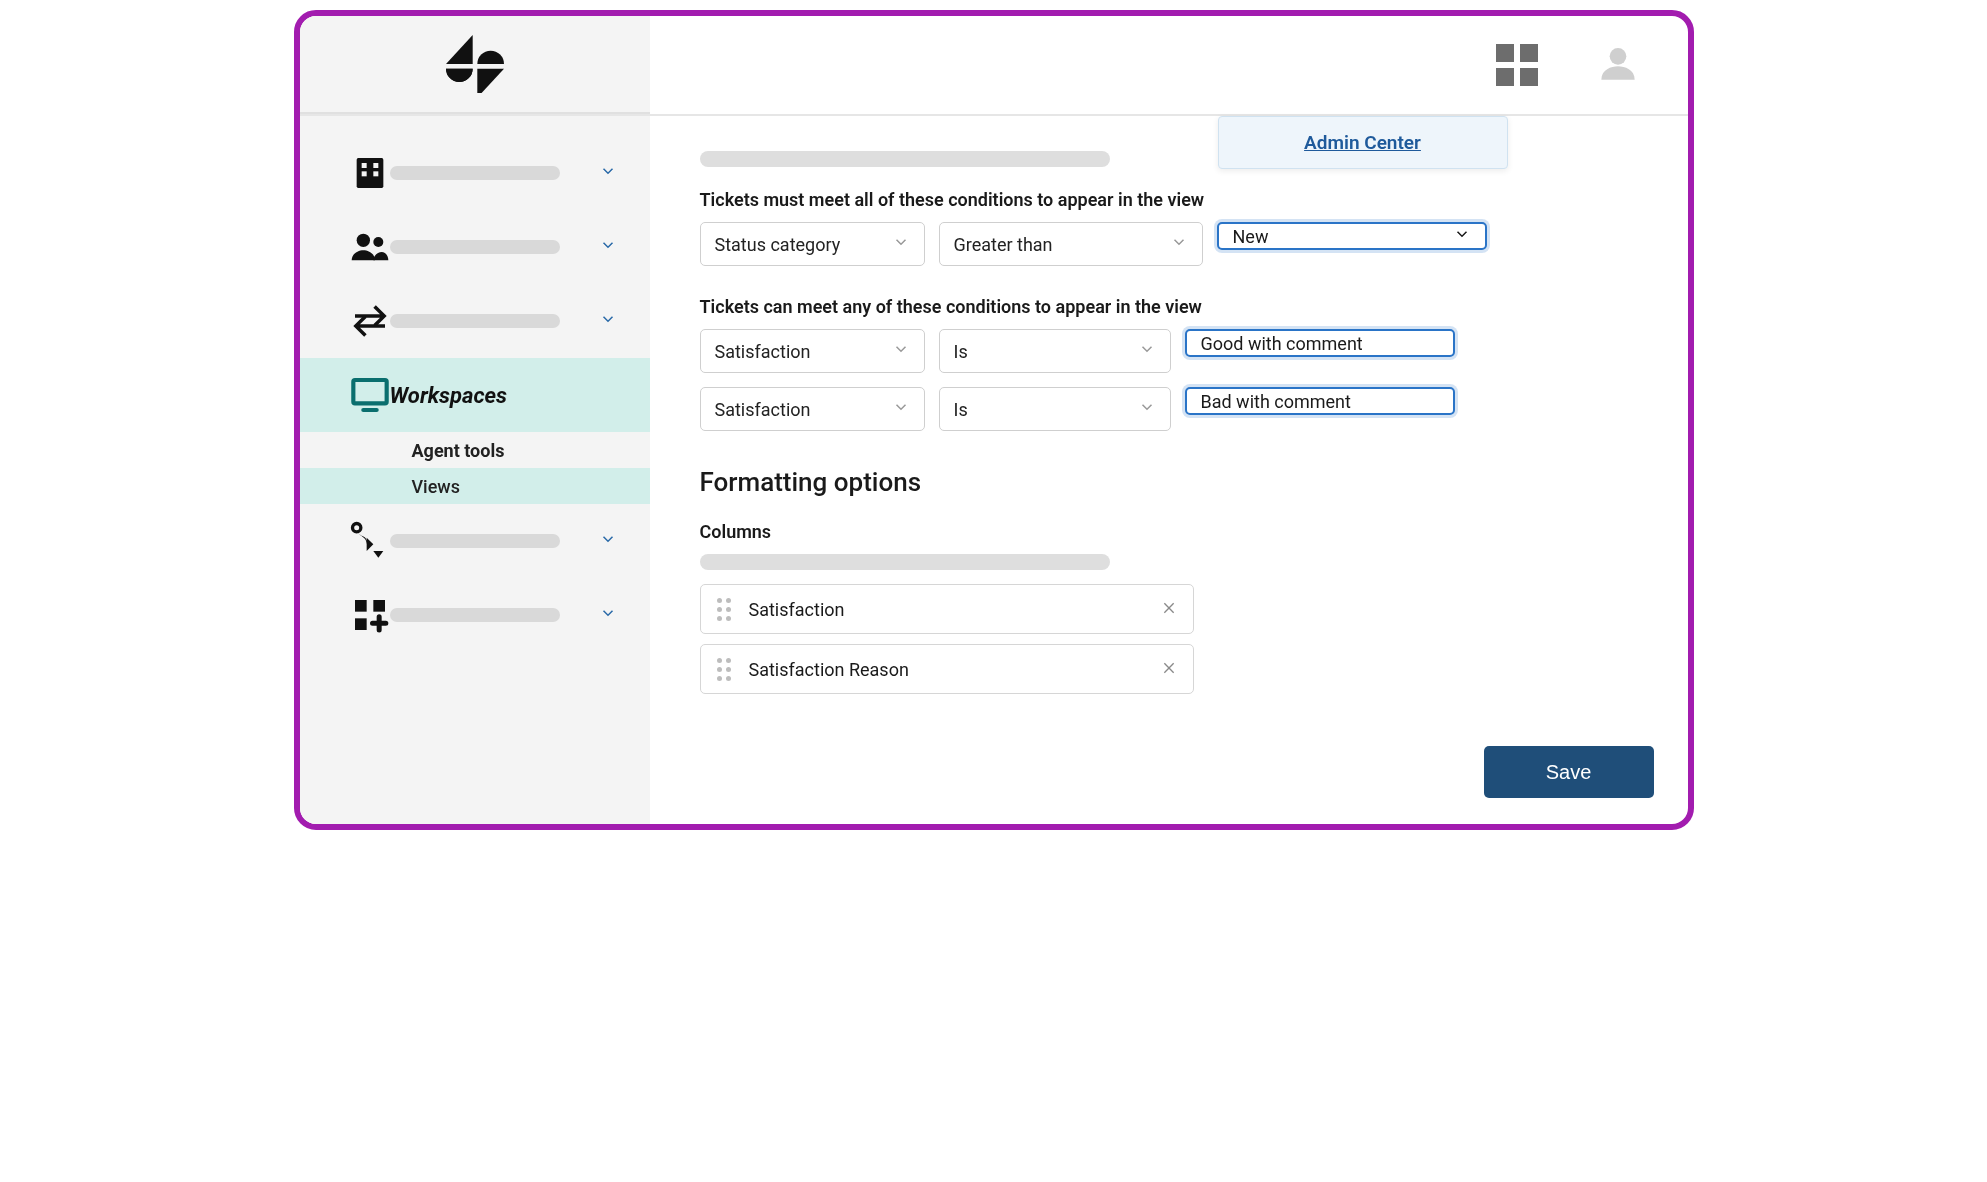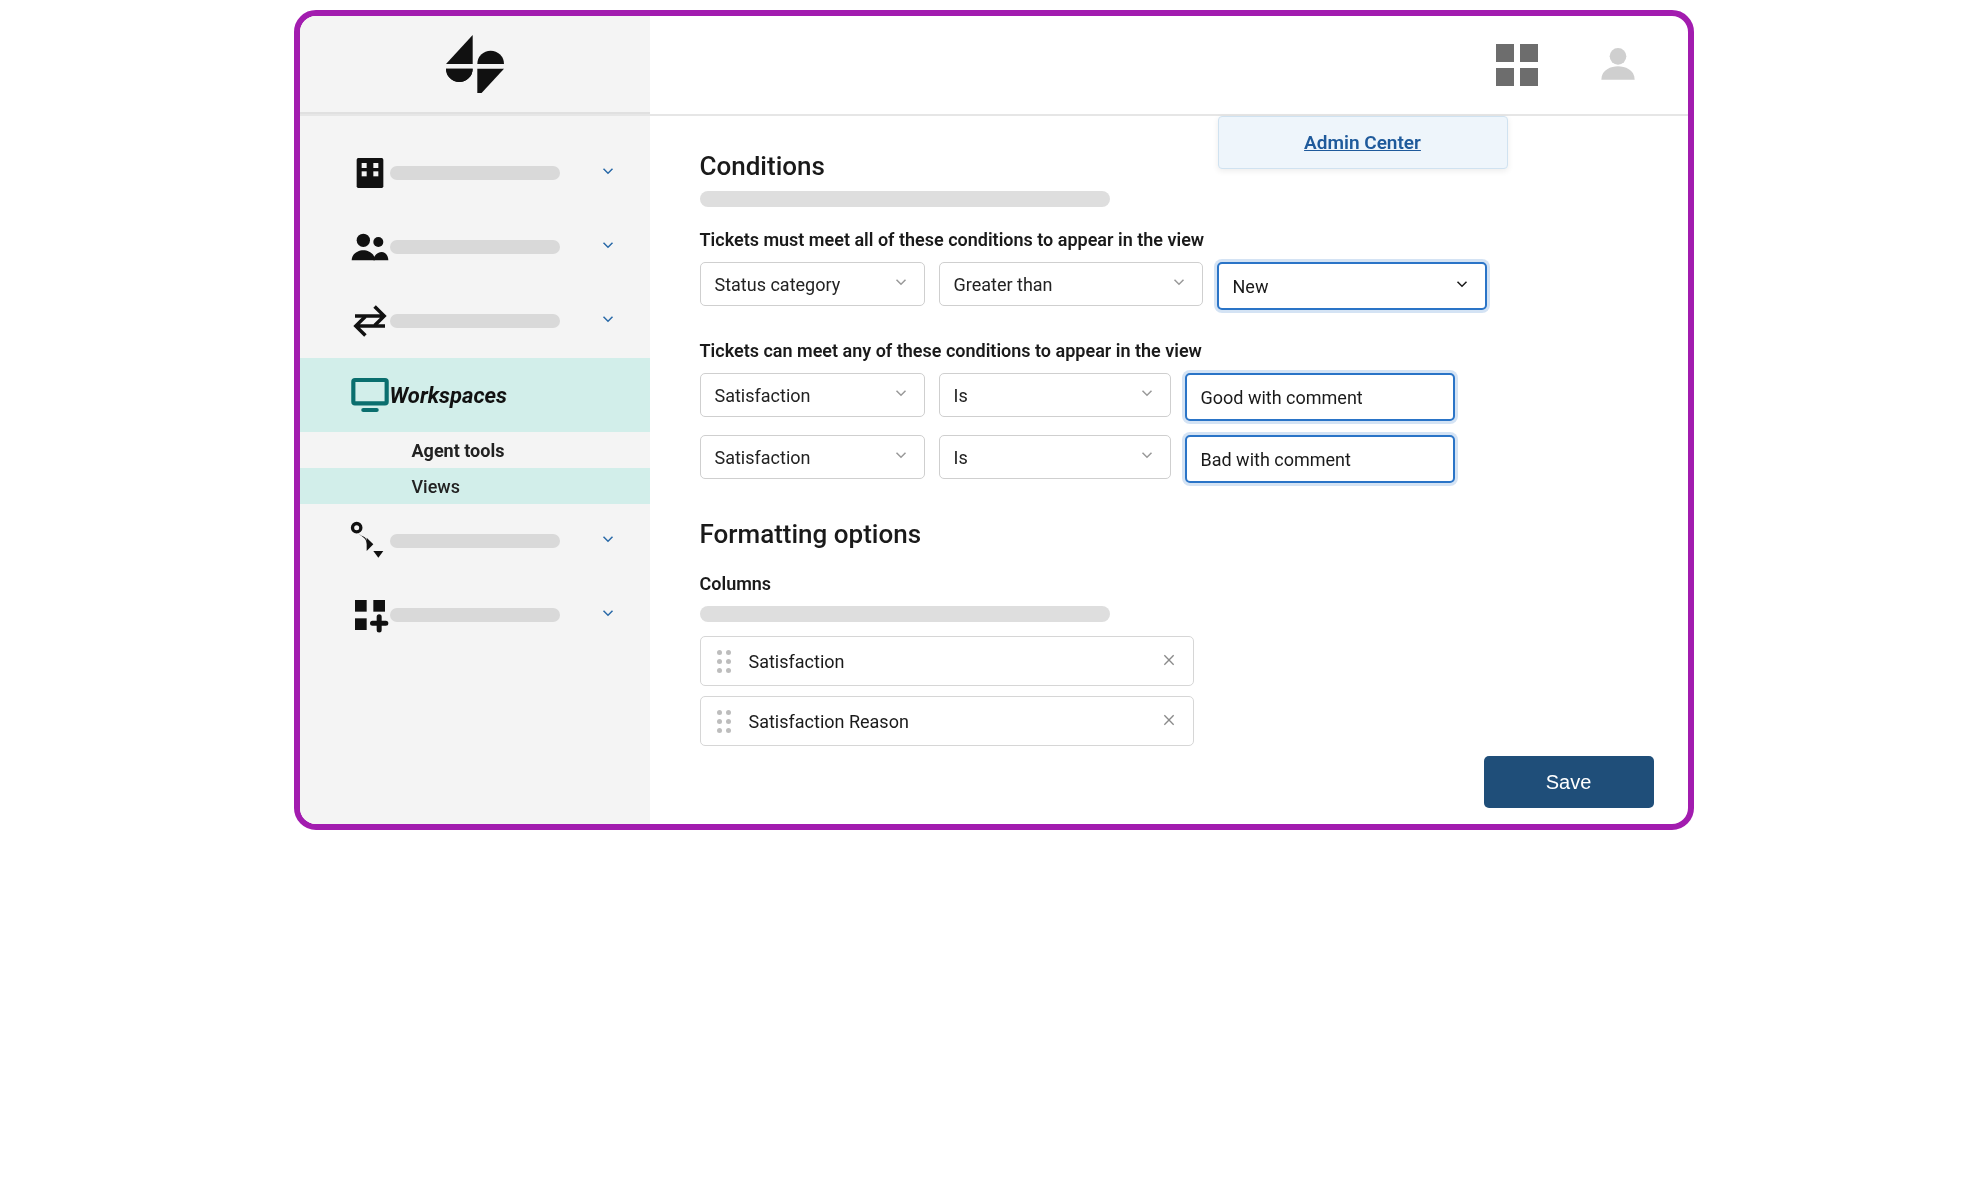--- a/index.html
+++ b/index.html
@@ -181,21 +181,21 @@
     justify-content: space-between;
     padding: 0 14px;
     font-size: 18px;
     color: #222;
   }
   .select span.chev-d {
     color: #999;
   }
   .field {
     width: 270px;
-    height: 48px;
+    height: 28px;
     border: 2px solid #2a74c7;
     border-radius: 5px;
     background: #fff;
     display: flex;
     align-items: center;
     padding: 0 14px;
     font-size: 18px;
     box-shadow: 0 0 0 3px rgba(42,116,199,0.2);
   }
   .field.with-chev { justify-content: space-between; }
@@ -218,21 +218,21 @@
     grid-template-rows: 5px 5px 5px;
     gap: 4px;
   }
   .drag-handle div { background: #bdbdbd; border-radius: 50%; }
   .col-card .name { flex: 1; font-size: 18px; }
   .col-card .x { color: #8a8a8a; font-size: 20px; cursor: pointer; }
   
   .save-btn {
     position: absolute;
     right: 34px;
-    bottom: 16px;
+    bottom: 26px;
     background: #1f4e79;
     color: #fff;
     border: none;
     border-radius: 5px;
     width: 170px;
     height: 52px;
     font-size: 20px;
     font-weight: 500;
   }
   
@@ -372,21 +372,20 @@
         <span class="chev">
           <svg class="chev-svg" viewBox="0 0 24 24">
               <polyline points="6 9 12 15 18 9"></polyline>
             </svg>
         </span>
       </div>
     </div>
 
     <div class="main">
 
-      <h2 class="section">Conditions</h2>
       <div class="gray-bar"></div>
 
       <div class="cond-label">Tickets must meet all of these conditions to appear in the view</div>
       <div class="row">
         <div class="select">
           <span>Status category</span>
           <span class="chev-d"><svg class="chev-svg" viewBox="0 0 24 24">
                 <polyline points="6 9 12 15 18 9"></polyline>
               </svg></span>
         </div>

